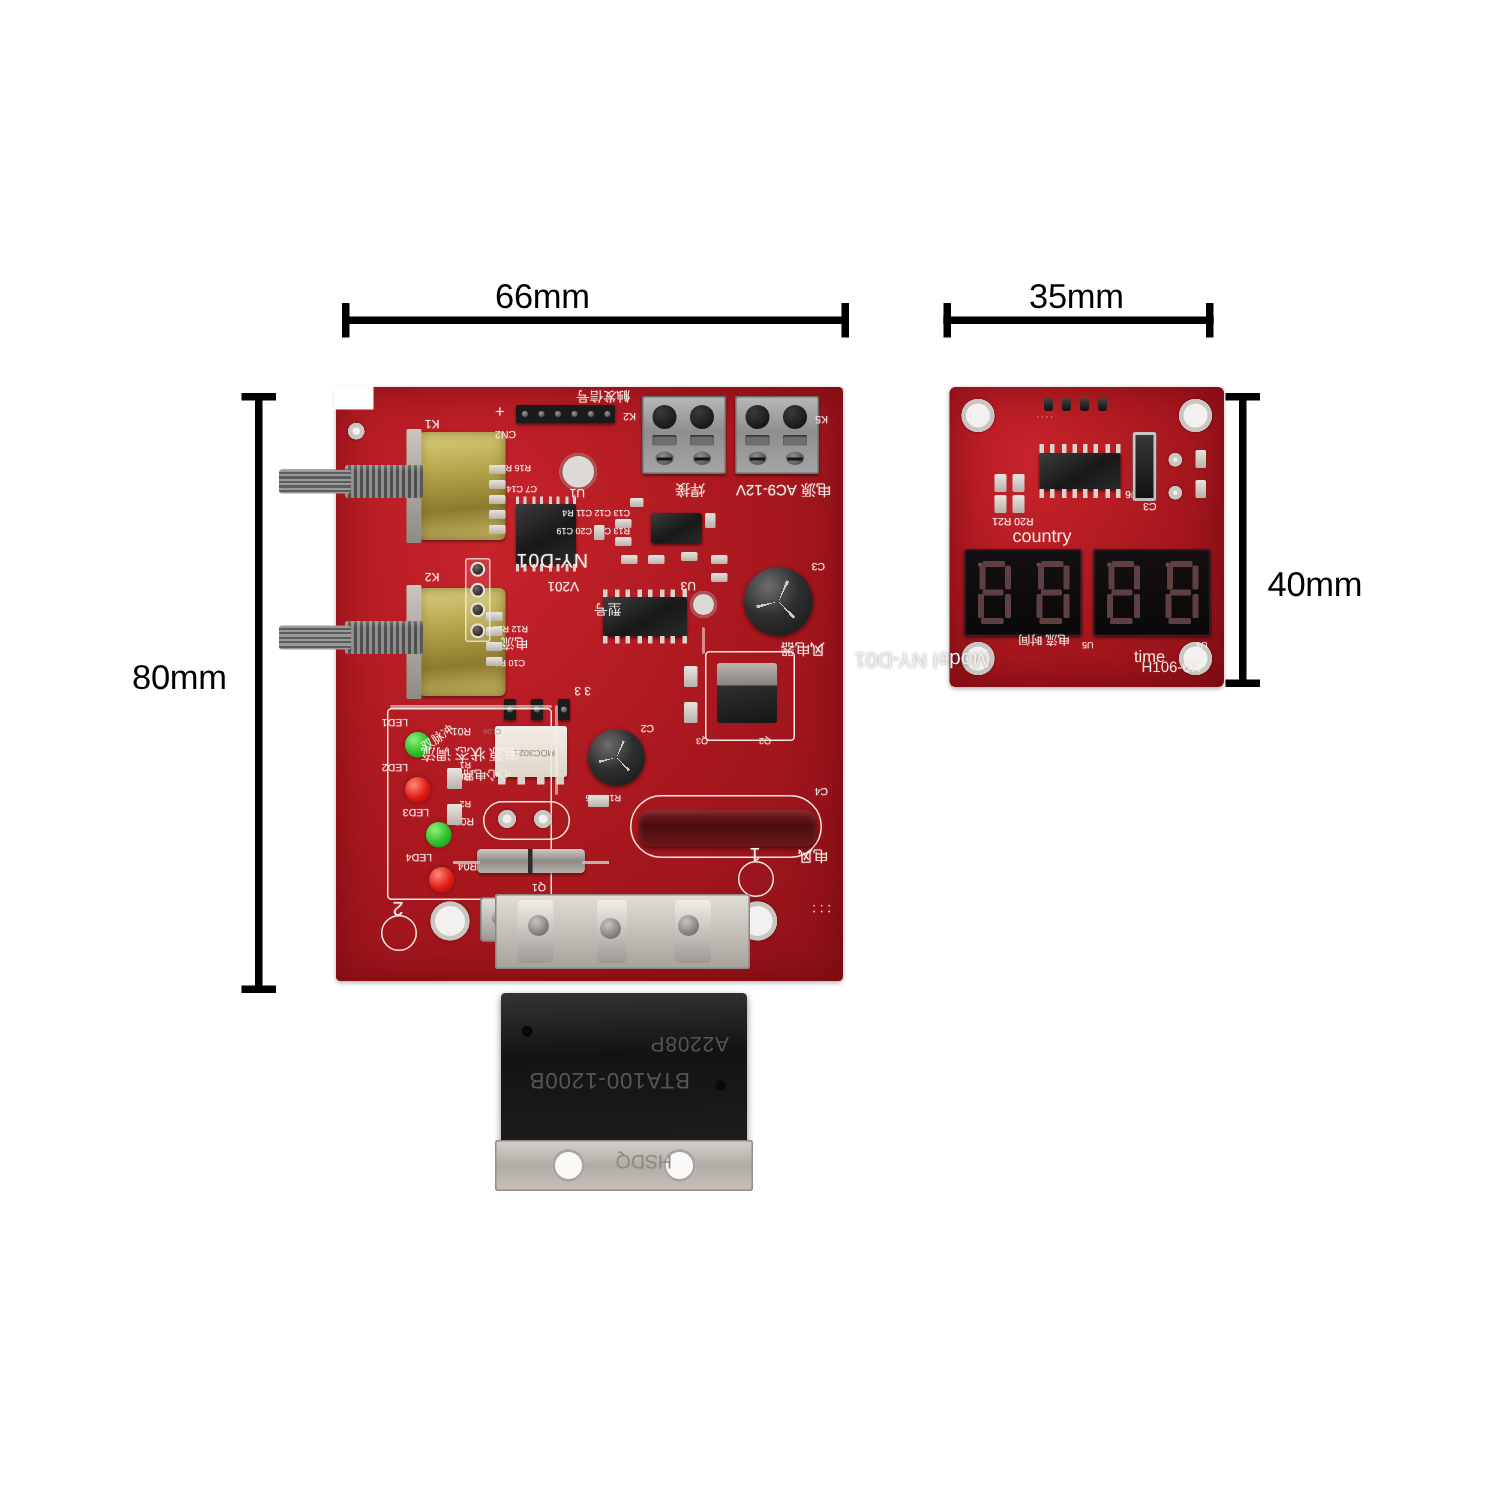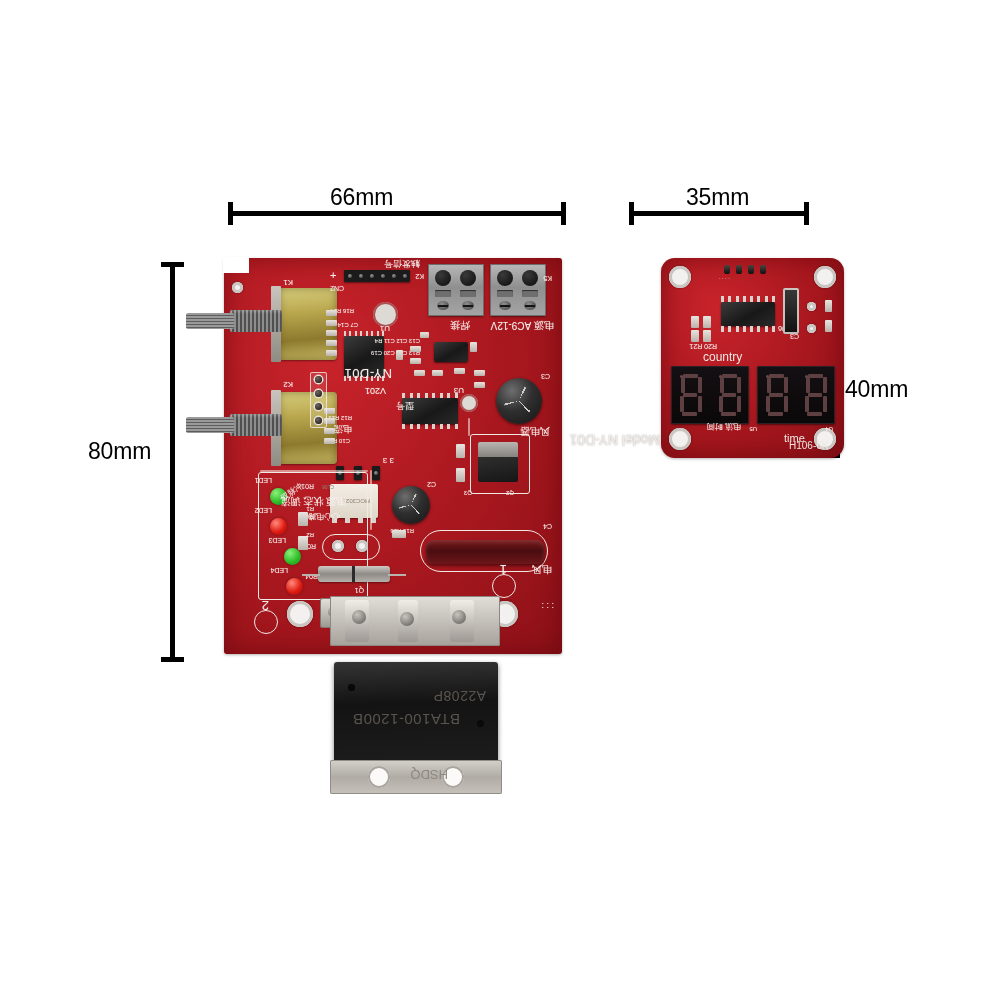--- a/index.html
+++ b/index.html
@@ -68,23 +68,23 @@
       radial-gradient(ellipse at 30% 25%, #c8232b 0%, #a8171e 55%, #8d1118 100%);
     box-shadow: inset 0 0 26px rgba(90,4,10,0.55),
                 0 1px 3px rgba(0,0,0,0.30);
   }
   .board-main {
     left: 224px; top: 258px;
     width: 338px; height: 396px;
     border-radius: 3px;
   }
   .board-disp {
-    left: 661px; top: 258px;
+    left: 633px; top: 258px;
     width: 183px; height: 200px;
-    border-radius: 14px;
+    border-radius: 4px;
   }
 
   
   .hole {
     position: absolute;
     border-radius: 50%;
     background: #f2f1ef;
     box-shadow: 0 0 0 3px #c9c6c2 inset, 0 0 2px rgba(0,0,0,.5);
   }
   .pad-ring {

